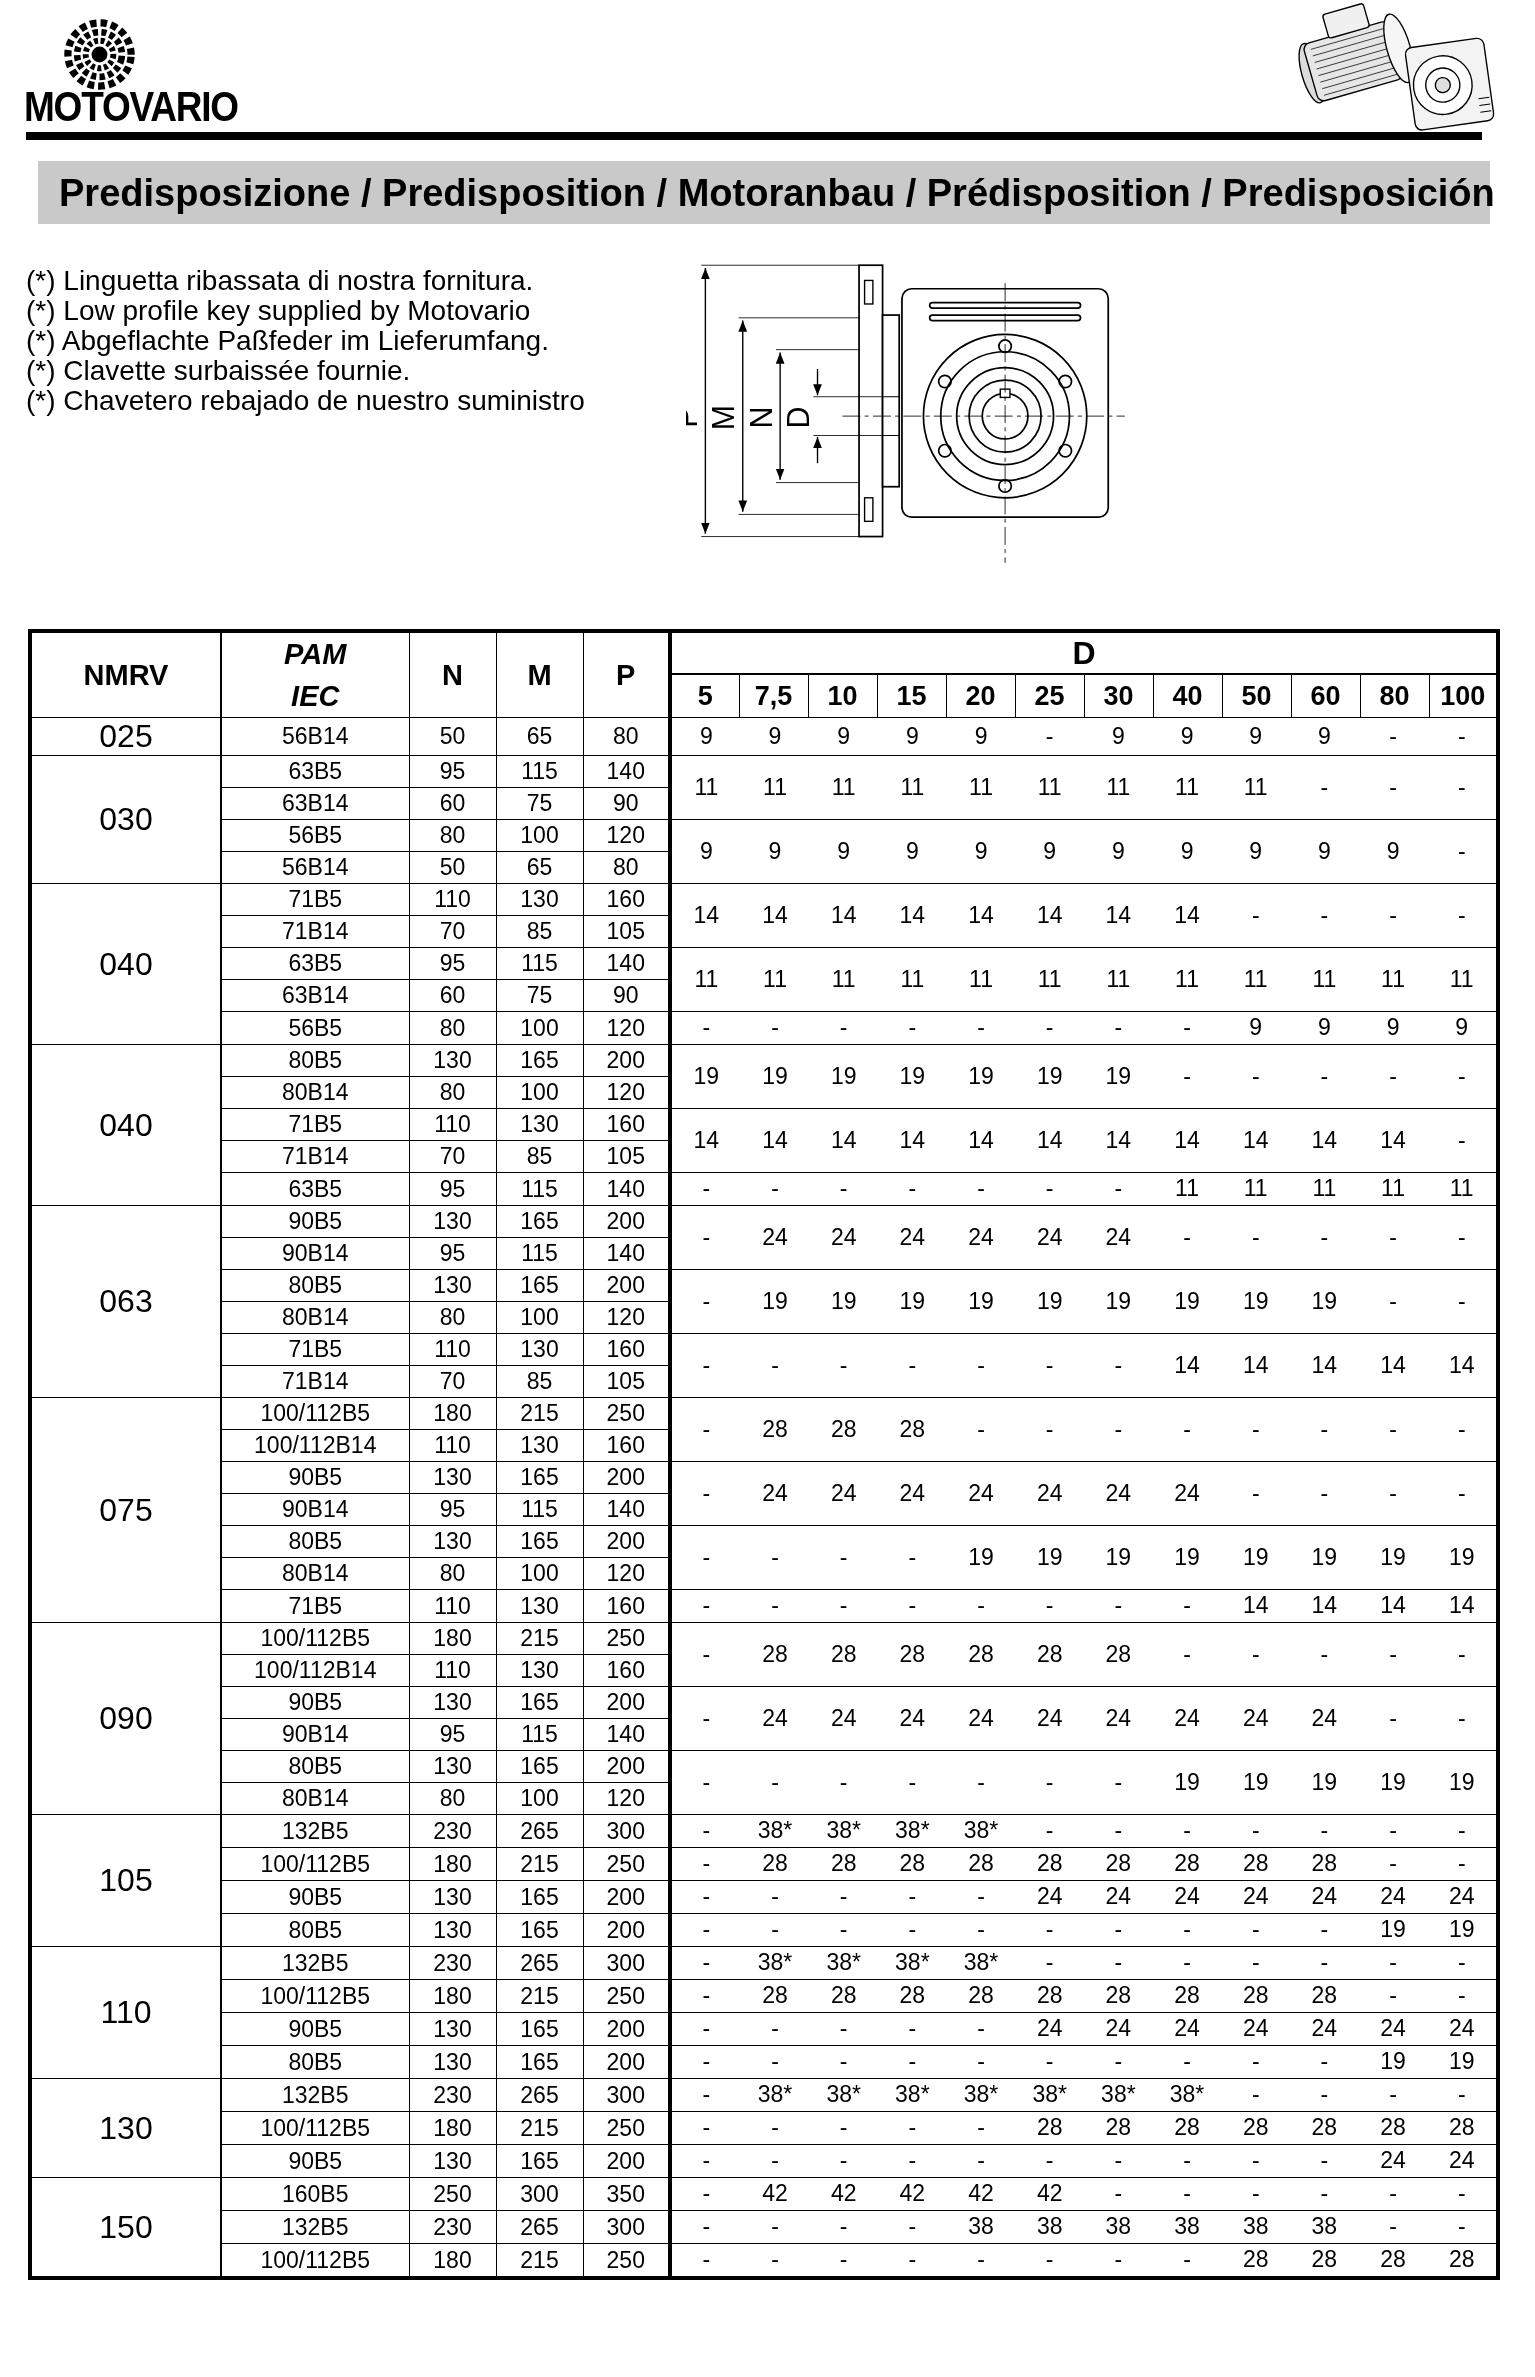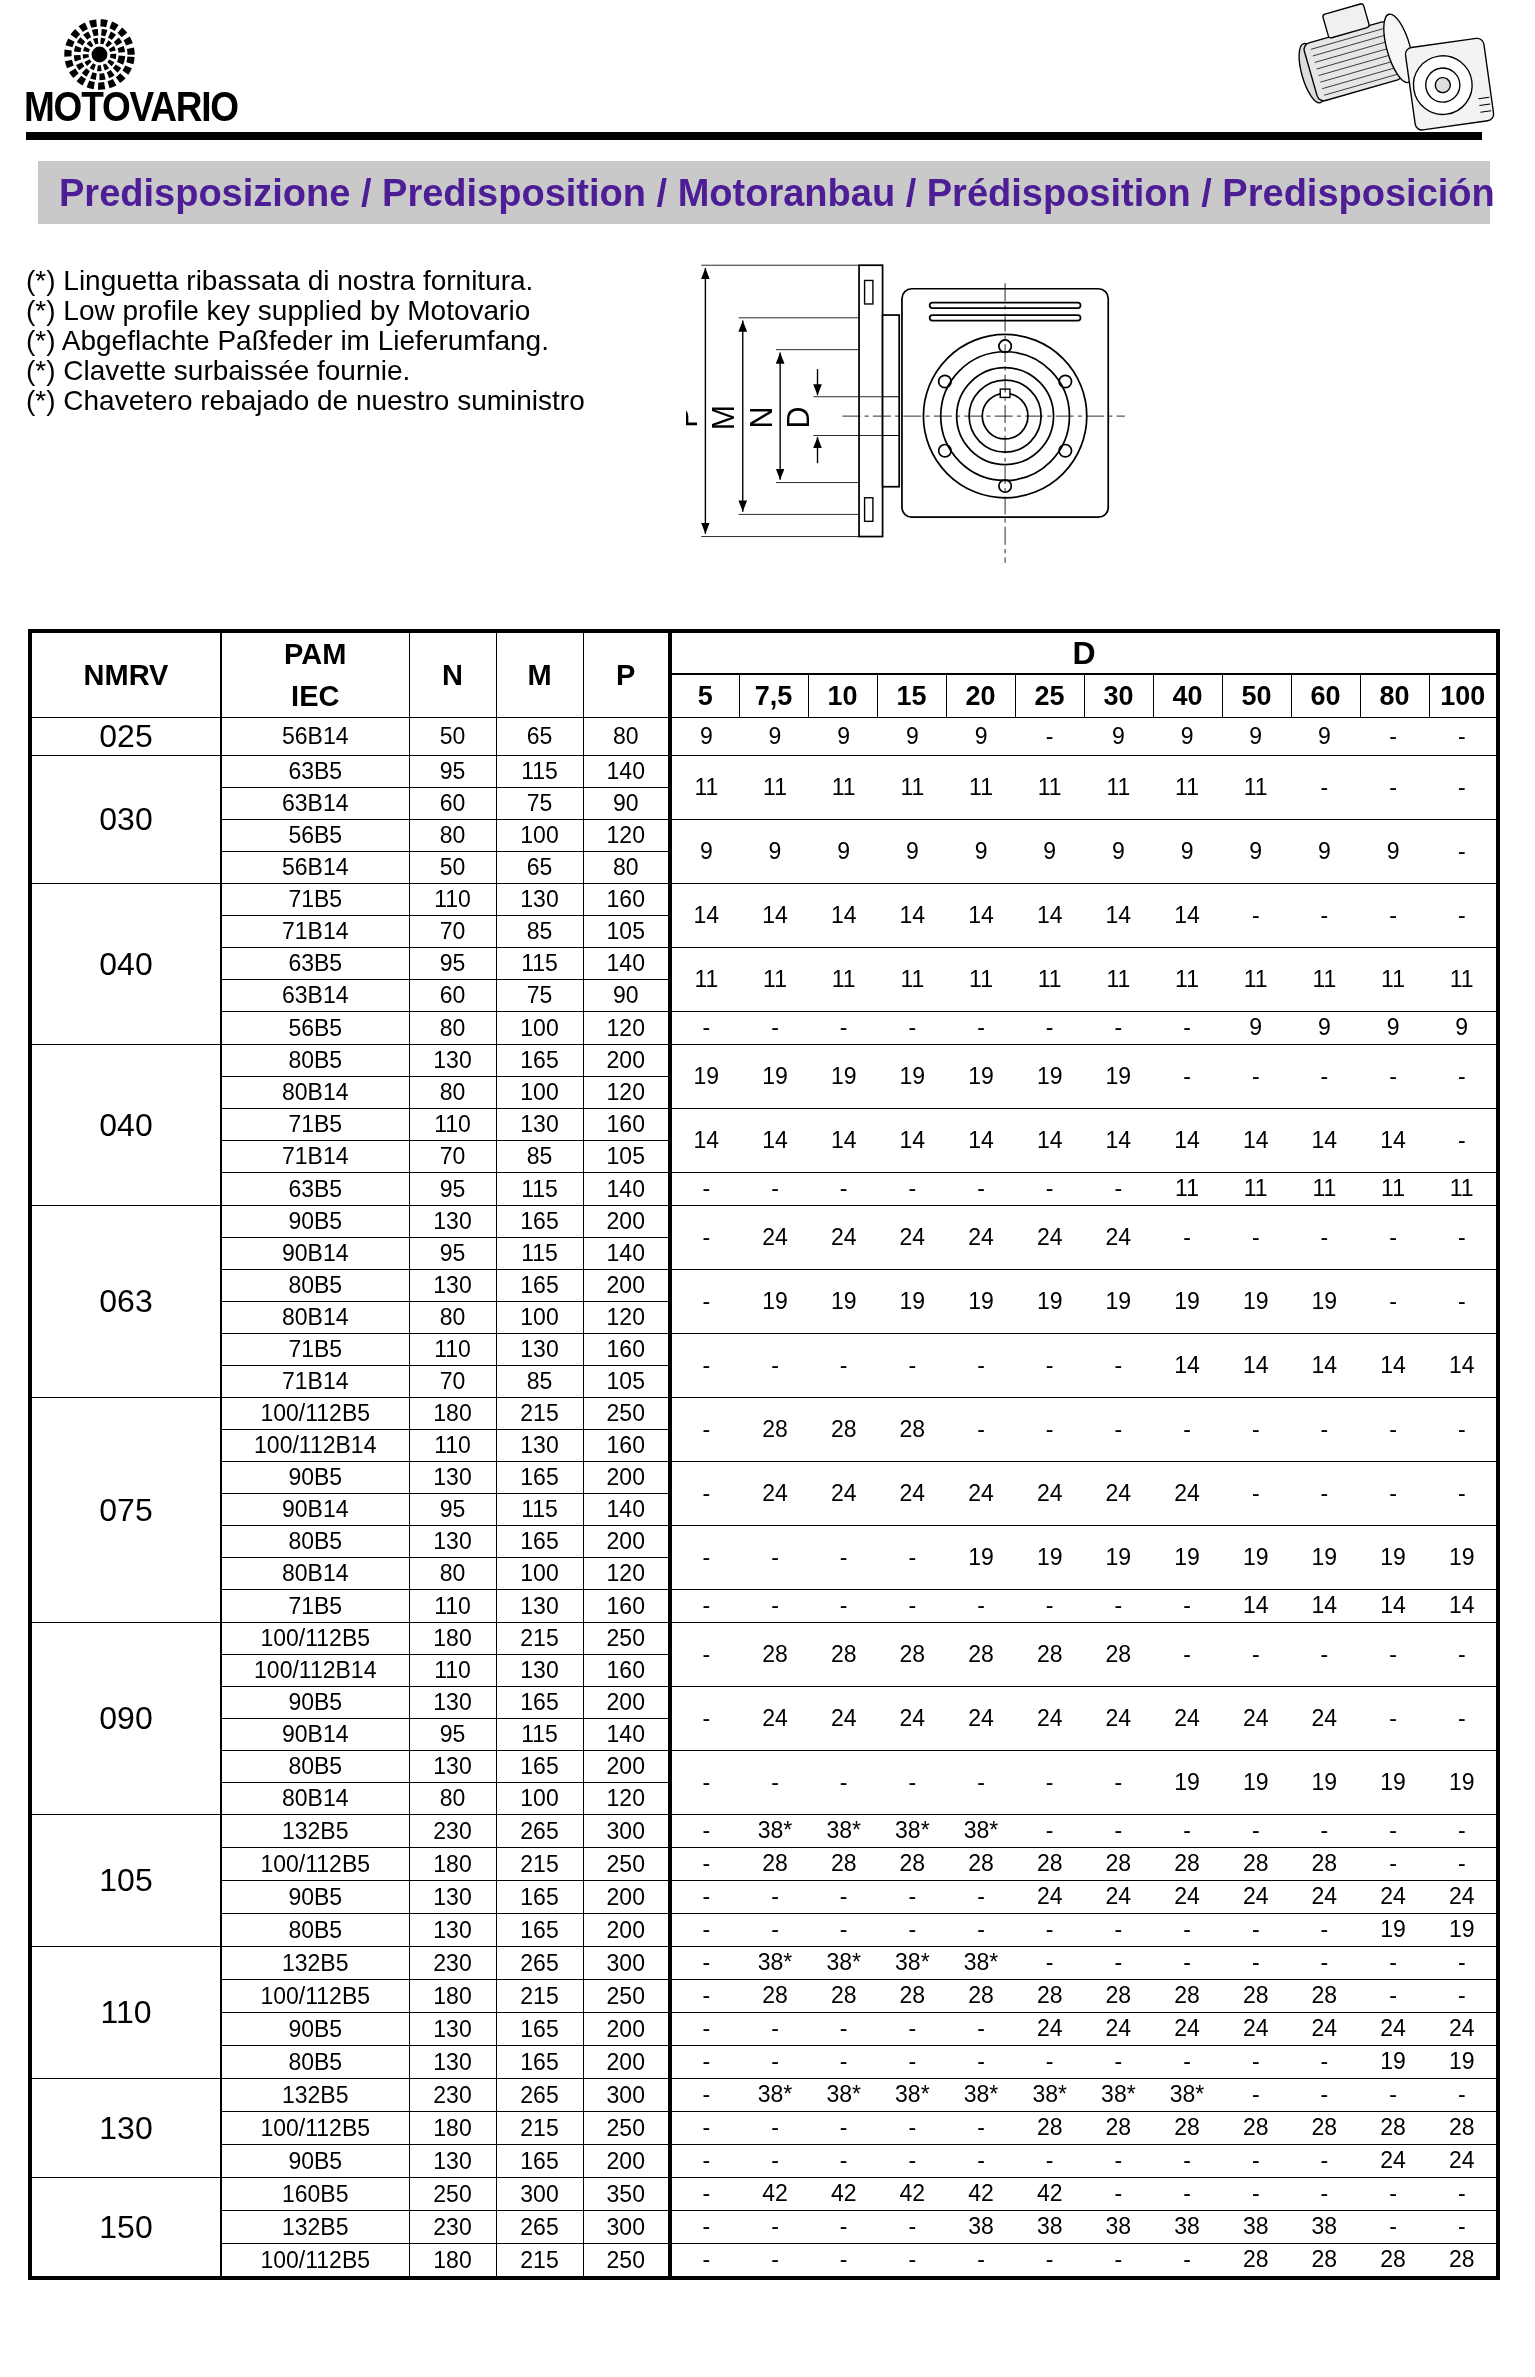--- a/index.html
+++ b/index.html
@@ -26,21 +26,21 @@
   #dim-drawing{position:absolute;left:686px;top:251px;width:443px;height:333px;}
 
   
   #spec-table{position:absolute;left:28px;top:629px;width:1462px;border-collapse:collapse;table-layout:fixed;
               border:4.8px solid #000;}
   #spec-table th,#spec-table td{border:1.4px solid #000;padding:0;text-align:center;vertical-align:middle;}
   #spec-table thead tr{height:43px;}
   #spec-table tbody tr{height:32px;}
   .h-main{font-size:29px;font-weight:bold;}
   .h-nmrv{border-right:2.1px solid #000 !important;}
-  .h-pam div{line-height:42px;font-size:29px;font-weight:bold;}
+  .h-pam div{line-height:42px;font-size:29px;font-weight:bold;font-style:italic;}
   .h-dlabel{border-bottom:2.8px solid #000 !important;font-size:32px;}
   .h-dnum{font-size:27px;font-weight:bold;}
   .p-sep{border-right:4.2px solid #000 !important;}
   .sec-top td{border-top:3.5px solid #000;}
   .nmrv-cell{font-size:32px;font-weight:normal;border-right:2.1px solid #000 !important;}
   .iec-cell{font-size:23px;font-weight:normal;margin-left:24px;}
   .num-cell{font-size:23px;font-weight:normal;}
   .d-band{vertical-align:top;}
   .d-flex{display:flex;height:32px;}
   .d-flex span{flex:1;font-size:23px;line-height:31px;text-align:center;font-weight:normal;}
@@ -88,21 +88,21 @@
         <g stroke-width="1.5">
           <line x1="262" y1="150" x2="278" y2="150"></line>
             <line x1="262" y1="160" x2="278" y2="160"></line>
           <line x1="262" y1="170" x2="278" y2="170"></line>
         </g>
       </g>
     </g>
   </svg>
 
   <div id="title-bar" style="background: rgb(201, 201, 201);">
-    <span class="t" style="color: #4c1d95;">Predisposizione / Predisposition / Motoranbau / Prédisposition / Predisposición</span>
+    <span class="t" style="color: #000000;">Predisposizione / Predisposition / Motoranbau / Prédisposition / Predisposición</span>
   </div>
 
   <div id="notes">
     <div class="note-line">(*) Linguetta ribassata di nostra fornitura.</div>
     <div class="note-line">(*) Low profile key supplied by Motovario</div>
     <div class="note-line">(*) Abgeflachte Paßfeder im Lieferumfang.</div>
     <div class="note-line">(*) Clavette surbaissée fournie.</div>
     <div class="note-line">(*) Chavetero rebajado de nuestro suministro</div>
   </div>
 

